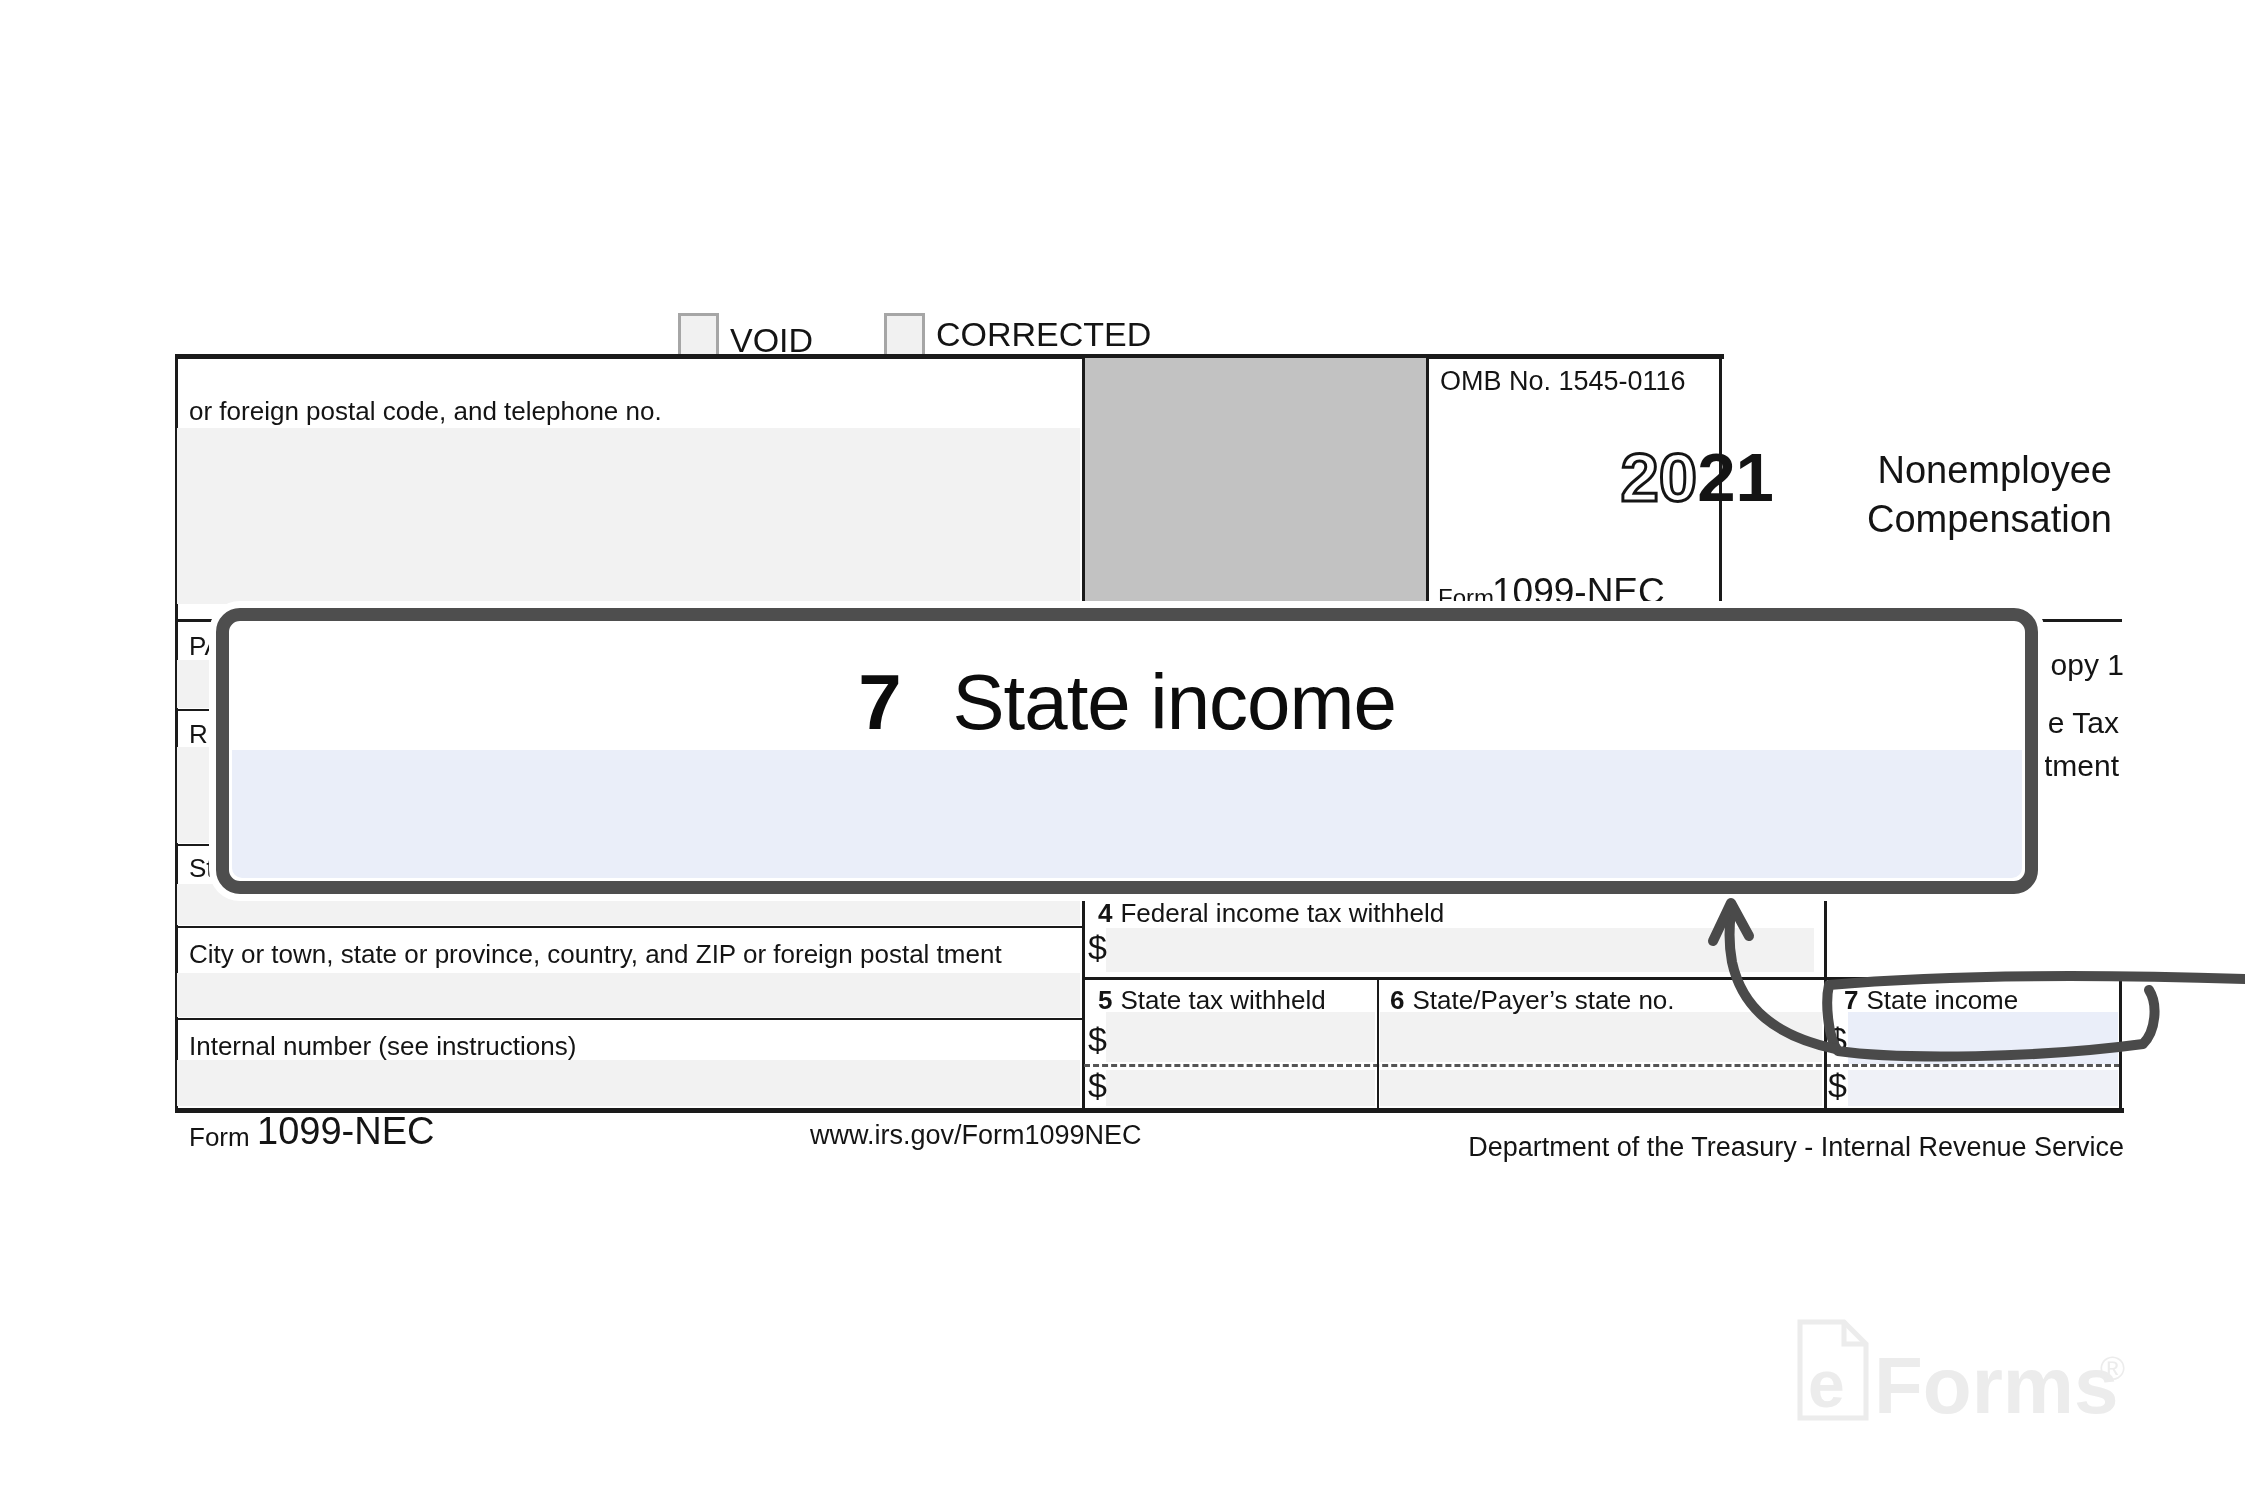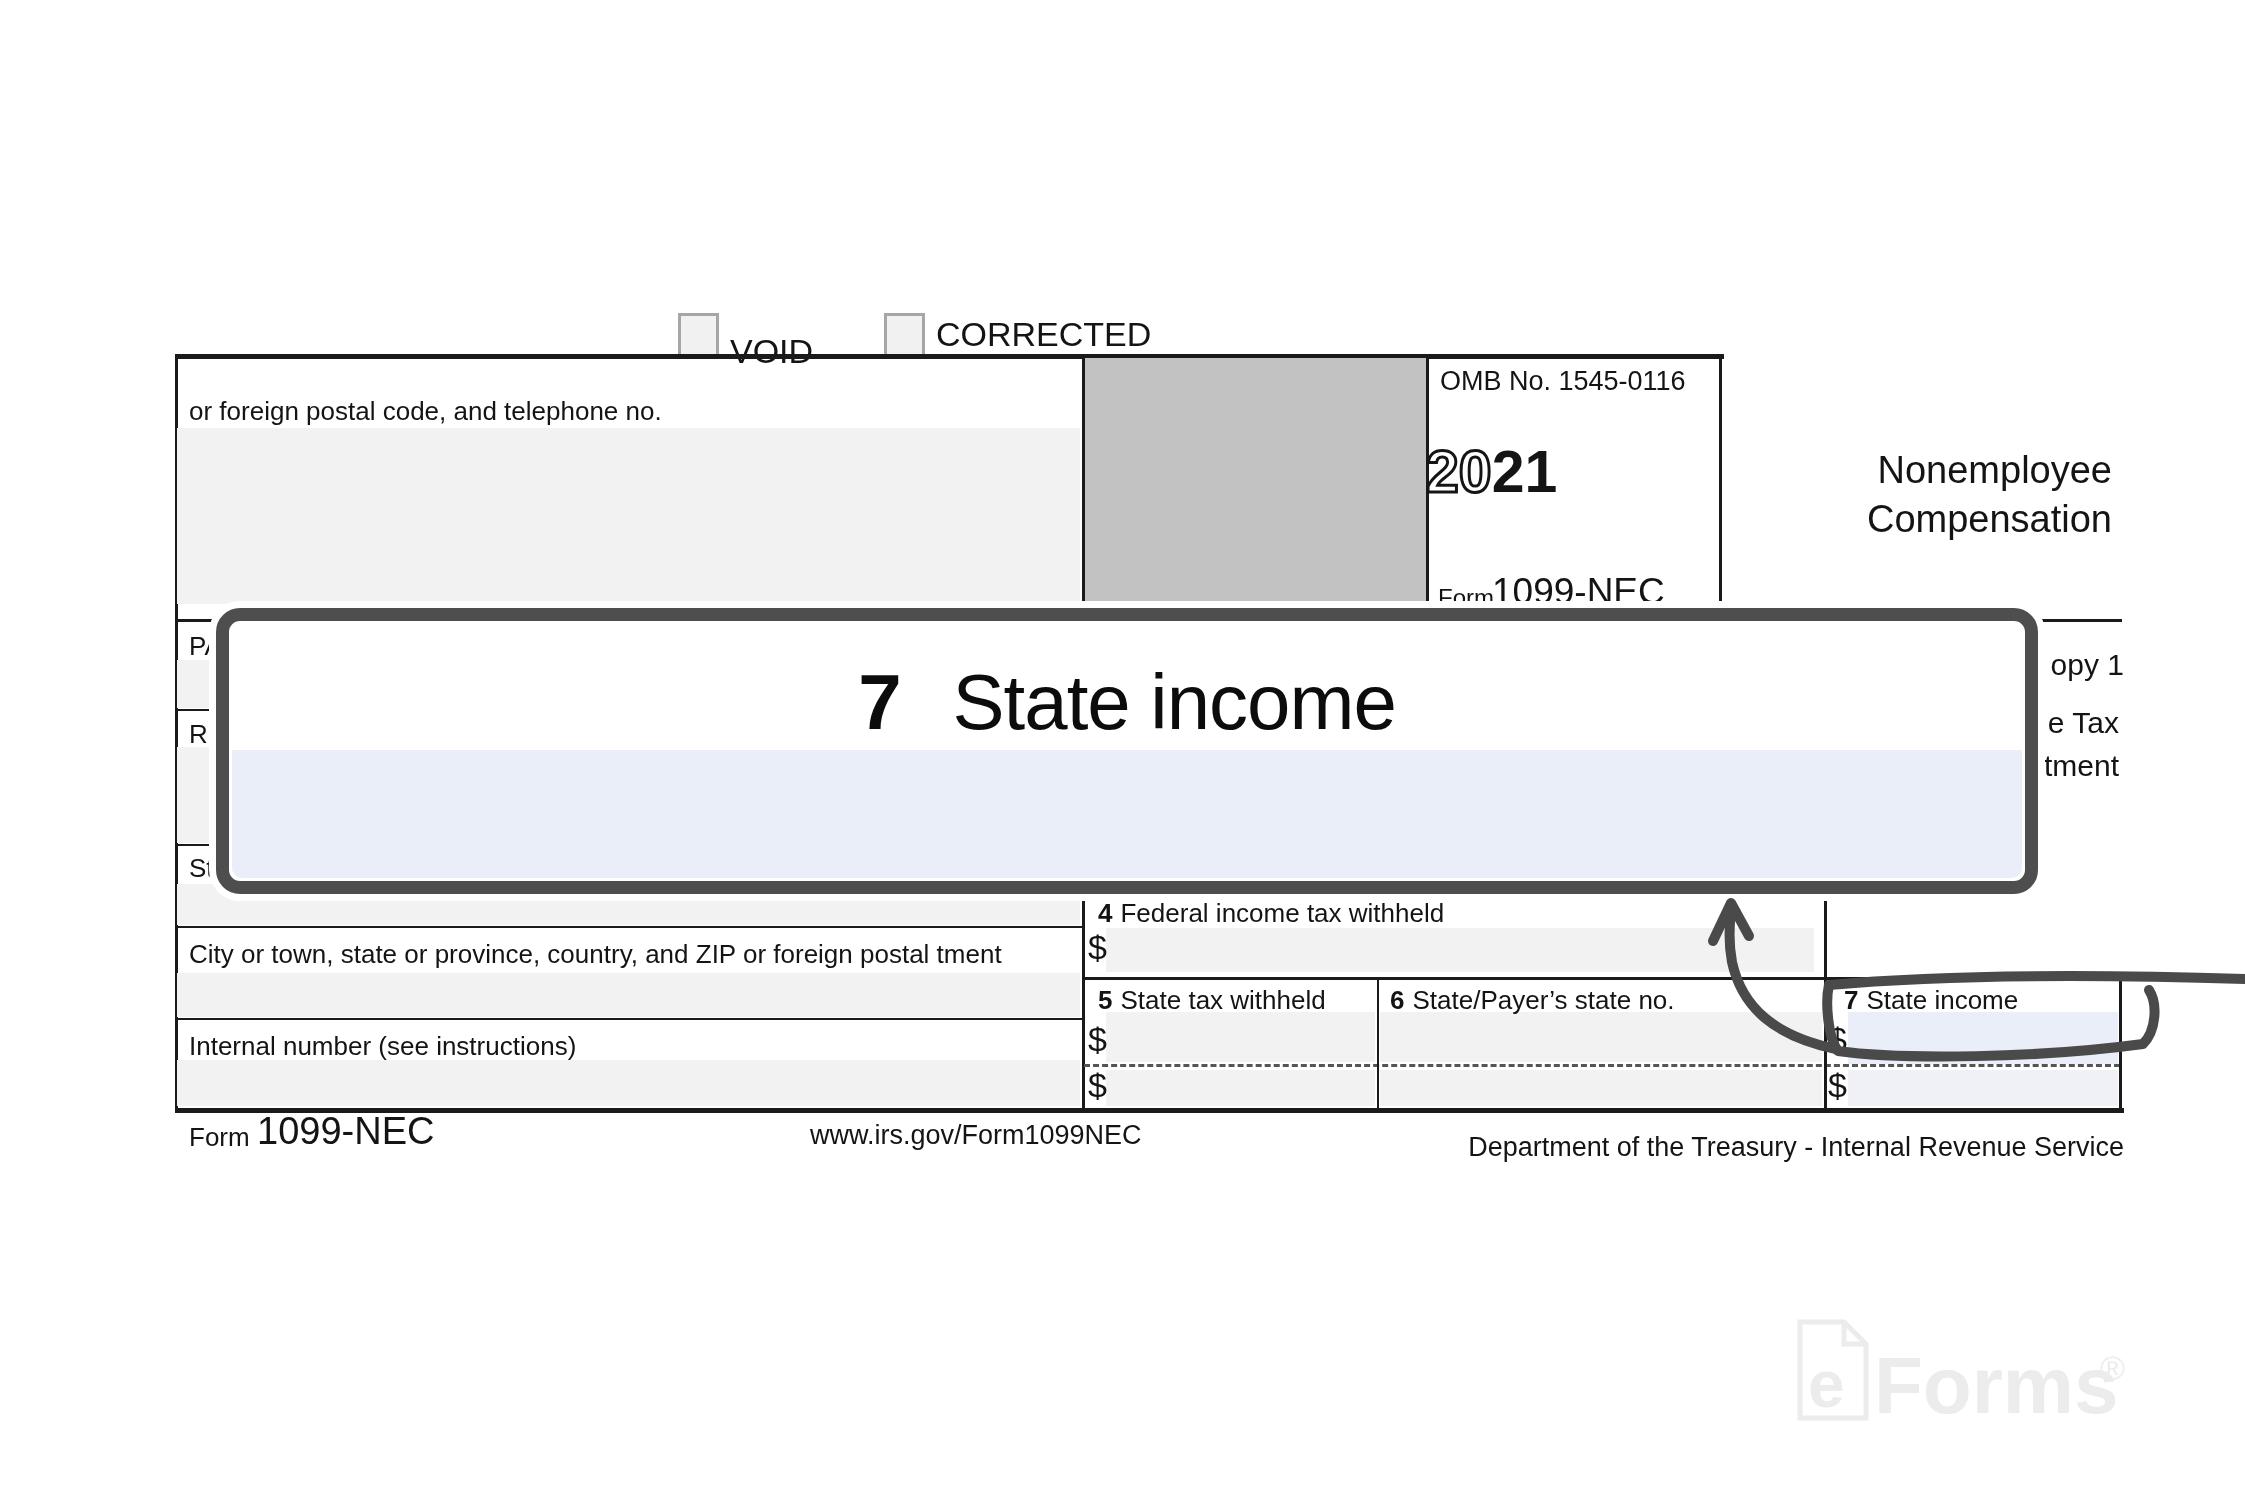--- a/index.html
+++ b/index.html
@@ -30,21 +30,21 @@
   
   .yr-outline{color:#fff;-webkit-text-stroke:3px #151515;}
   svg text{font-family:"Liberation Sans","DejaVu Sans",sans-serif;}
 </style>
 </head>
 <body>
 
 <div id="page">
 
   <div class="chk" style="left:678px;top:313px;"></div>
-  <div class="t chklbl" style="left:730px;top:332px;">VOID</div>
+  <div class="t chklbl" style="left:730px;top:321px;">VOID</div>
   <div class="chk" style="left:884px;top:313px;"></div>
   <div class="t chklbl" style="left:936px;top:315px;text-align:center;">CORRECTED</div>
 
   <div class="line" style="left:175px;top:354px;width:1549px;height:5px;"></div>
   <div class="line" style="left:175px;top:354px;width:3px;height:758px;"></div>
   <div class="line" style="left:175px;top:1108px;width:1949px;height:5px;"></div>
   <div class="line" style="left:1082px;top:356px;width:3px;height:754px;"></div>
   <div class="shadedbox" style="left:1085px;top:358px;width:341px;height:246px;"></div>
   <div class="line" style="left:1426px;top:356px;width:3px;height:250px;"></div>
   <div class="line" style="left:1719px;top:356px;width:3px;height:250px;"></div>
@@ -71,21 +71,21 @@
   <div class="fill" style="left:1106px;top:1012px;width:269px;height:50px;"></div>
   <div class="fill" style="left:1106px;top:1070px;width:269px;height:36px;"></div>
   <div class="fill" style="left:1380px;top:1012px;width:442px;height:50px;"></div>
   <div class="fill" style="left:1380px;top:1070px;width:442px;height:36px;"></div>
   <div class="fill" style="left:1848px;top:1012px;width:270px;height:52px;background:var(--callout-blue,#eaeef9);"></div>
   <div class="fill" style="left:1848px;top:1070px;width:270px;height:36px;background:var(--box7-row2,#eff1f7);"></div>
 
   <div class="t lbl" style="left:189px;top:395px;">or foreign postal code, and telephone no.</div>
   <div class="t" style="left:1440px;top:366px;font-size:27px;">OMB No. 1545-0116</div>
 
-  <div class="t" style="left:1426px;top:438px;width:348px;text-align:left;font-size:59px;font-weight:bold;"><span class="yr-outline">20</span><span>21</span></div>
+  <div class="t" style="left:1426px;top:438px;width:348px;text-align:right;font-size:69px;font-weight:bold;"><span class="yr-outline">20</span><span>21</span></div>
 
   <div class="t" style="left:1438px;top:584px;font-size:24px;">Form</div>
   <div class="t bold" style="left:1492px;top:571px;font-size:37px;">1099-NEC</div>
 
   <div class="t bold rt" style="left:1712px;top:446px;width:400px;font-size:38px;line-height:49px;">
     <div>Nonemployee</div>
     <div>Compensation</div>
   </div>
 
   <div class="t bold rt" style="left:1924px;top:648px;width:200px;font-size:30px;">opy 1</div>

